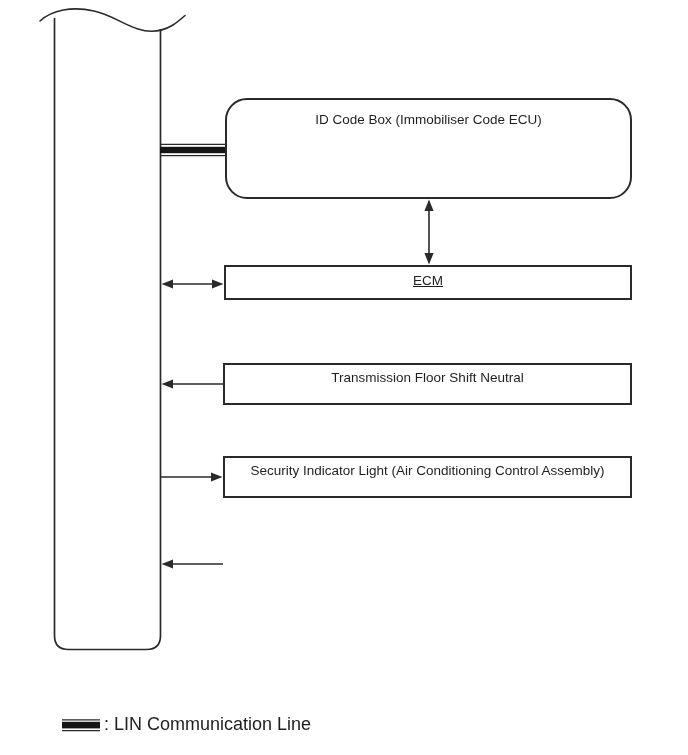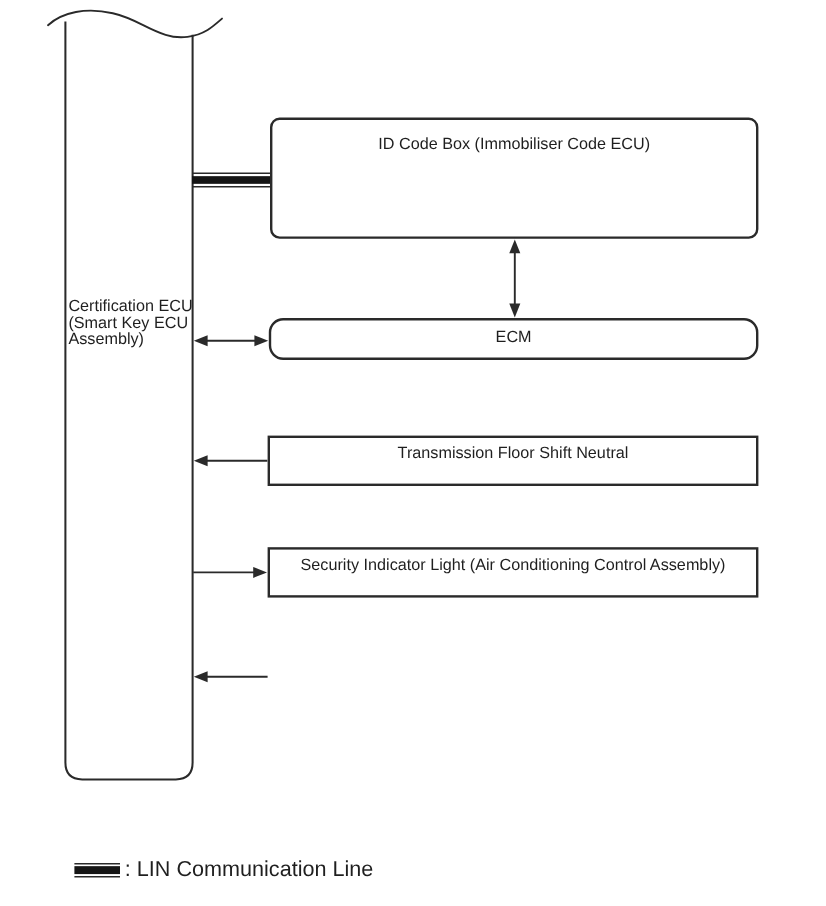--- a/index.html
+++ b/index.html
@@ -23,22 +23,22 @@
   }
   .node {
     position: absolute;
     box-sizing: border-box;
     border: 2px solid #2a2a2a;
     background: #ffffff;
     text-align: center;
     font-size: 13.5px;
     line-height: 15px;
   }
-  .node.rounded-lg { border-radius: 8px; }
-  .node.rounded-sm { border-radius: 12px; }
+  .node.rounded-lg { border-radius: 22px; }
+  .node.rounded-sm { border-radius: 0; text-decoration: underline; }
   .node-idcode   { left: 225px; top: 98px;  width: 407px; height: 101px; padding-top: 12px; }
   .node-ecm      { left: 224px; top: 265px; width: 408px; height: 35px;  padding-top: 6px;  }
   .node-trans    { left: 223px; top: 363px; width: 409px; height: 42px;  padding-top: 5px;  }
   .node-security { left: 223px; top: 456px; width: 409px; height: 42px;  padding-top: 5px;  }
   .node-park     { left: 223px; top: 543px; width: 409px; height: 42px;  padding-top: 5px;  }
   .main-node-label {
     position: absolute;
     left: 57px;
     top: 248px;
     width: 114px;
@@ -98,21 +98,20 @@
       <polygon points="161.5,564 173,559.4 173,568.6" fill="#2a2a2a"></polygon>
     </g>
 
     <g>
       <line x1="62" y1="719.8" x2="100" y2="719.8" stroke="#2a2a2a" stroke-width="1.2"></line>
       <rect x="62" y="721.8" width="38" height="6.6" fill="#151515"></rect>
       <line x1="62" y1="730.6" x2="100" y2="730.6" stroke="#2a2a2a" stroke-width="1.2"></line>
     </g>
   </svg>
 
-  <div class="main-node-label">Certification ECU (Smart Key ECU Assembly)</div>
 
   <div class="node rounded-lg node-idcode">
     <span>ID Code Box (Immobiliser Code ECU)</span>
   </div>
 
   <div class="node rounded-sm node-ecm">
     <span>ECM</span>
   </div>
 
   <div class="node node-trans">

